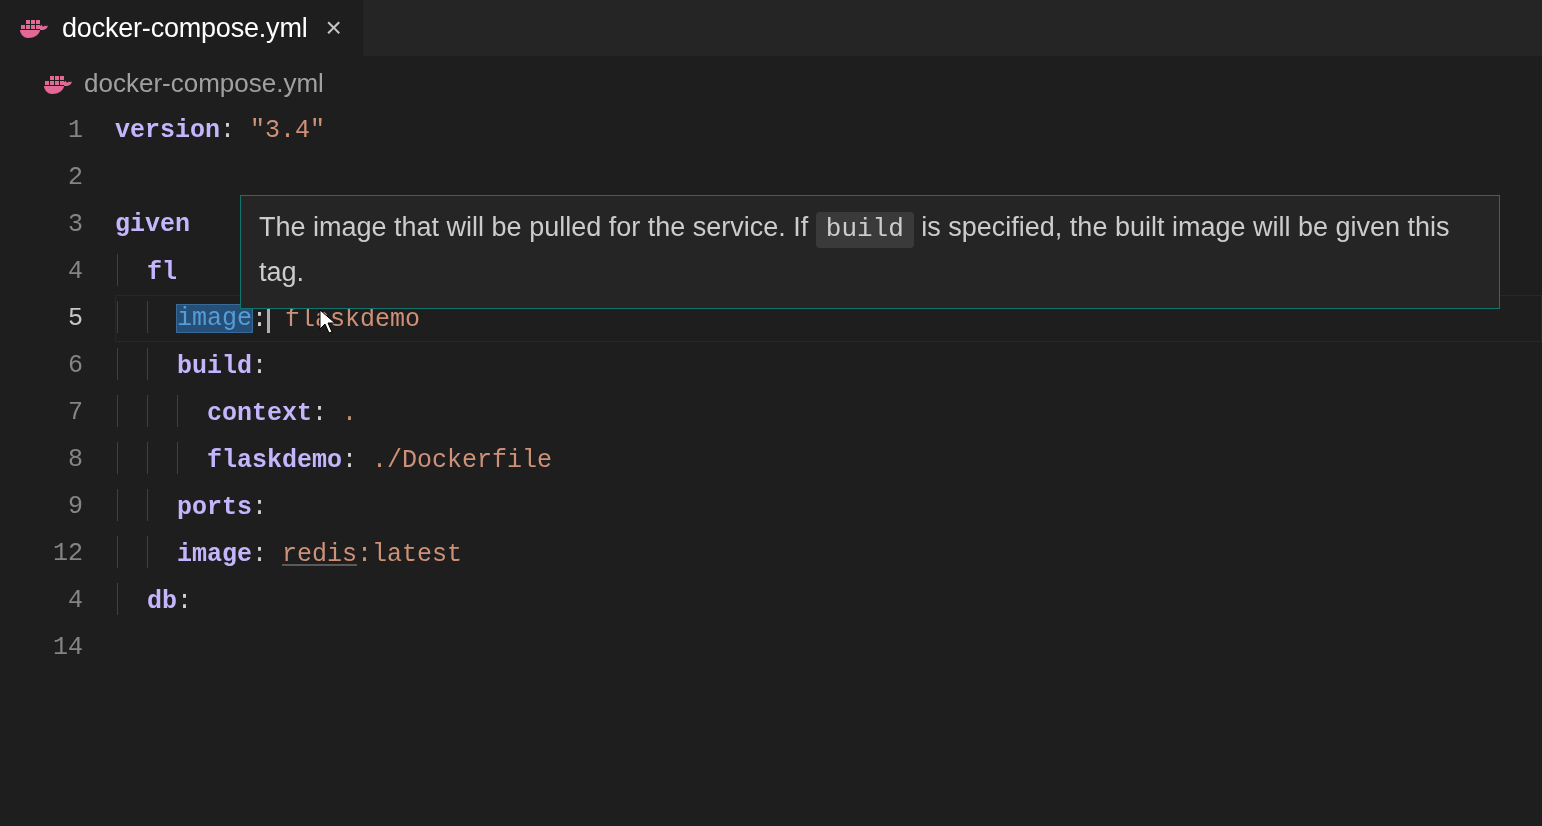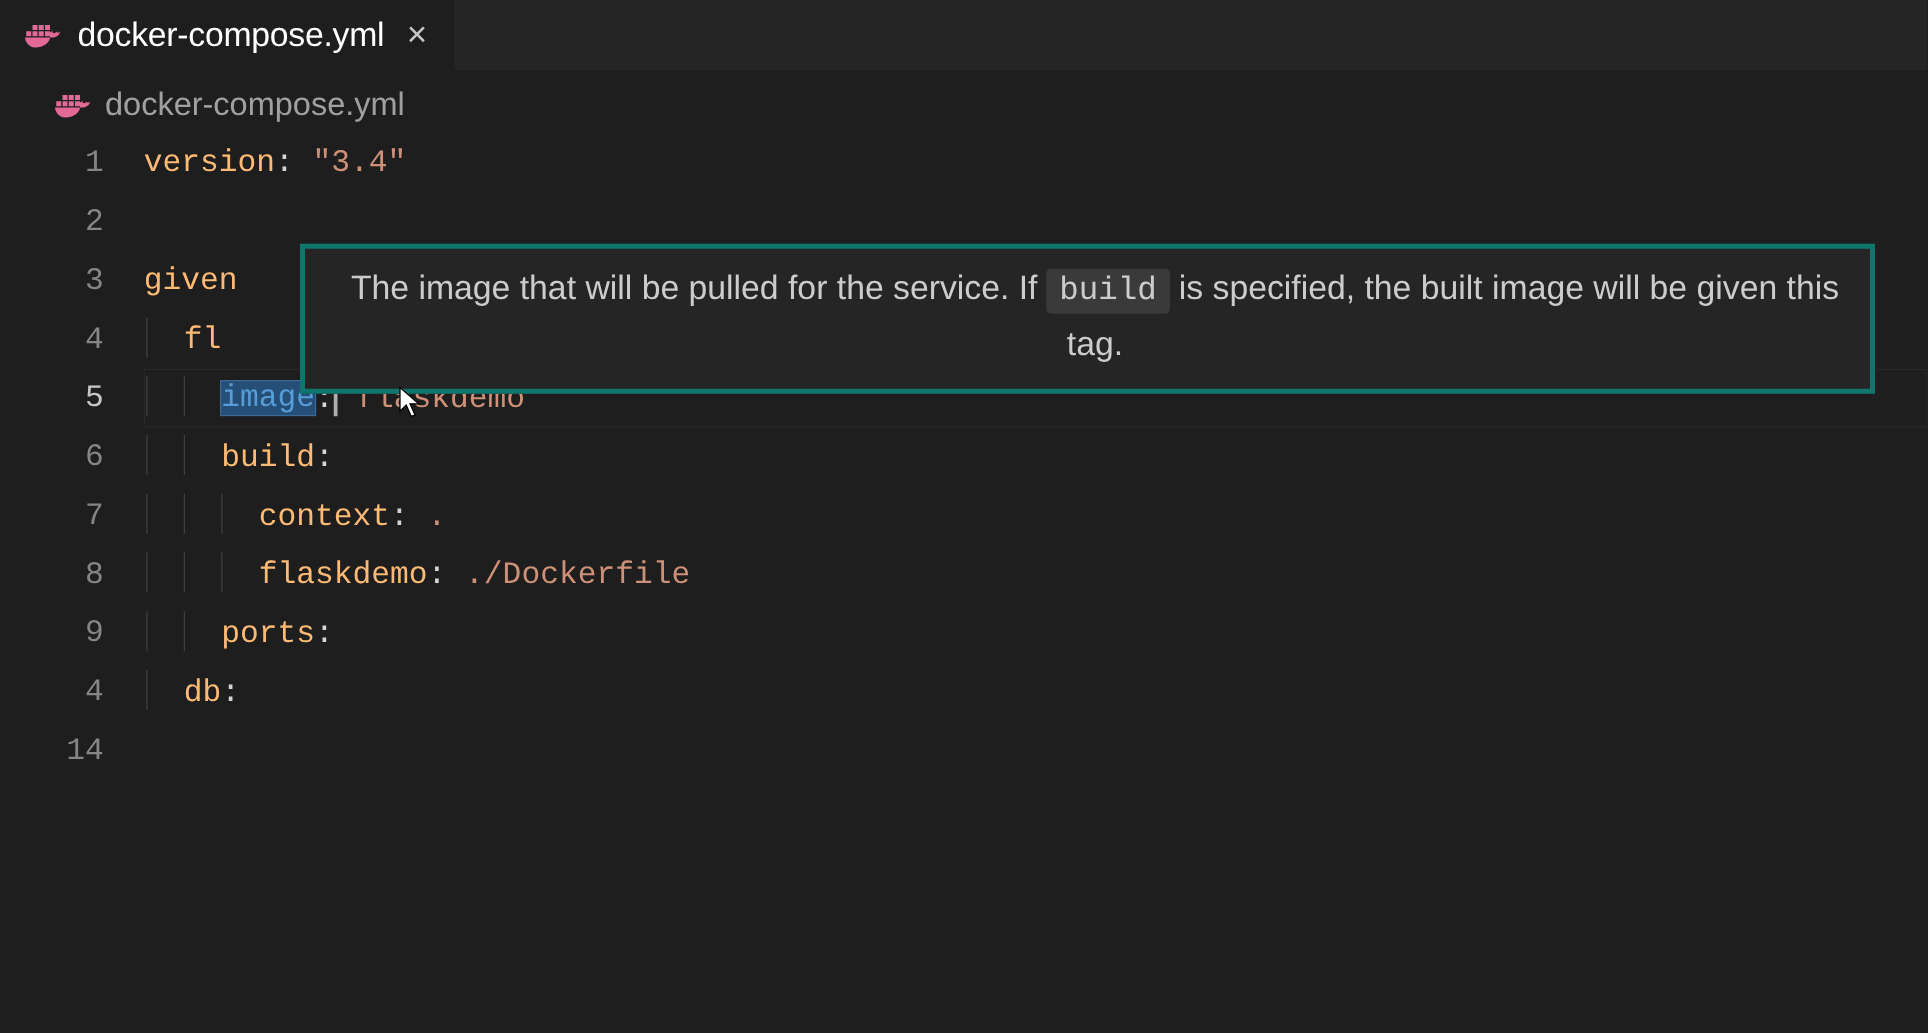--- a/index.html
+++ b/index.html
@@ -62,21 +62,21 @@
     border:1px solid #282828;
     pointer-events:none;
   }
   .code {
     white-space:pre;
     font-family:Consolas,'Courier New',monospace;
     font-size:25px;
     line-height:1;
     position:relative;
   }
-  .tok-key { color:#fdba74; }
+  .tok-key { color:#c4b5fd;font-weight:bold; }
   .tok-key-hl {
     color:#569cd6;
     background:#264f78;
     box-shadow: inset 0 0 0 1px #3a6a99;
     padding:0 1px;
     margin:0 -1px;
   }
   .tok-colon { color:#d4d4d4; }
   .tok-str { color:#ce9178; }
   .tok-val { color:#ce9178; }
@@ -102,28 +102,27 @@
     position:absolute; left:319px; top:14px;
     width:18px; height:26px;
     pointer-events:none;
     z-index:50;
   }
   .hover {
     position:absolute;
     left:240px; top:-6px;
     width:1260px;
     background:#252526;
-    border:4px solid #0f766e;
+    border:1px solid #0f766e;
     color:#cccccc;
     font-family:-apple-system,Segoe UI,Arial,sans-serif;
     font-size:27px;
     line-height:1.6;
     padding:10px 6px 14px 18px;
     z-index:40;
-    text-align:center;
   }
   .hover code {
     background:#3a3a3a;
     border-radius:4px;
     padding:2px 10px 4px 10px;
     font-family:Consolas,'Courier New',monospace;
     font-size:26px;
     color:#cccccc;
   }
 </style>
@@ -218,20 +217,24 @@
     <div class="code"><span class="guide guide-a"></span><span>  </span><span class="guide"></span><span>  </span><span class="guide"></span><span>  </span><span class="tok-key">flaskdemo</span><span class="tok-colon">: </span><span class="tok-val">./Dockerfile</span></div>
   </div>
 
   <div class="line">
     <div class="gutter">9</div>
     <div class="code"><span class="guide guide-a"></span><span>  </span><span class="guide"></span><span>  </span><span class="tok-key">ports</span><span class="tok-colon">:</span></div>
   </div>
 
 
 
+  <div class="line">
+    <div class="gutter">12</div>
+    <div class="code"><span class="guide guide-a"></span><span>  </span><span class="guide"></span><span>  </span><span class="tok-key">image</span><span class="tok-colon">: </span><span class="tok-link">redis</span><span class="tok-val">:latest</span></div>
+  </div>
 
   <div class="line">
     <div class="gutter">4</div>
     <div class="code"><span class="guide guide-a"></span><span>  </span><span class="tok-key">db</span><span class="tok-colon">:</span></div>
   </div>
 
   <div class="line">
     <div class="gutter">14</div>
   </div>
 

